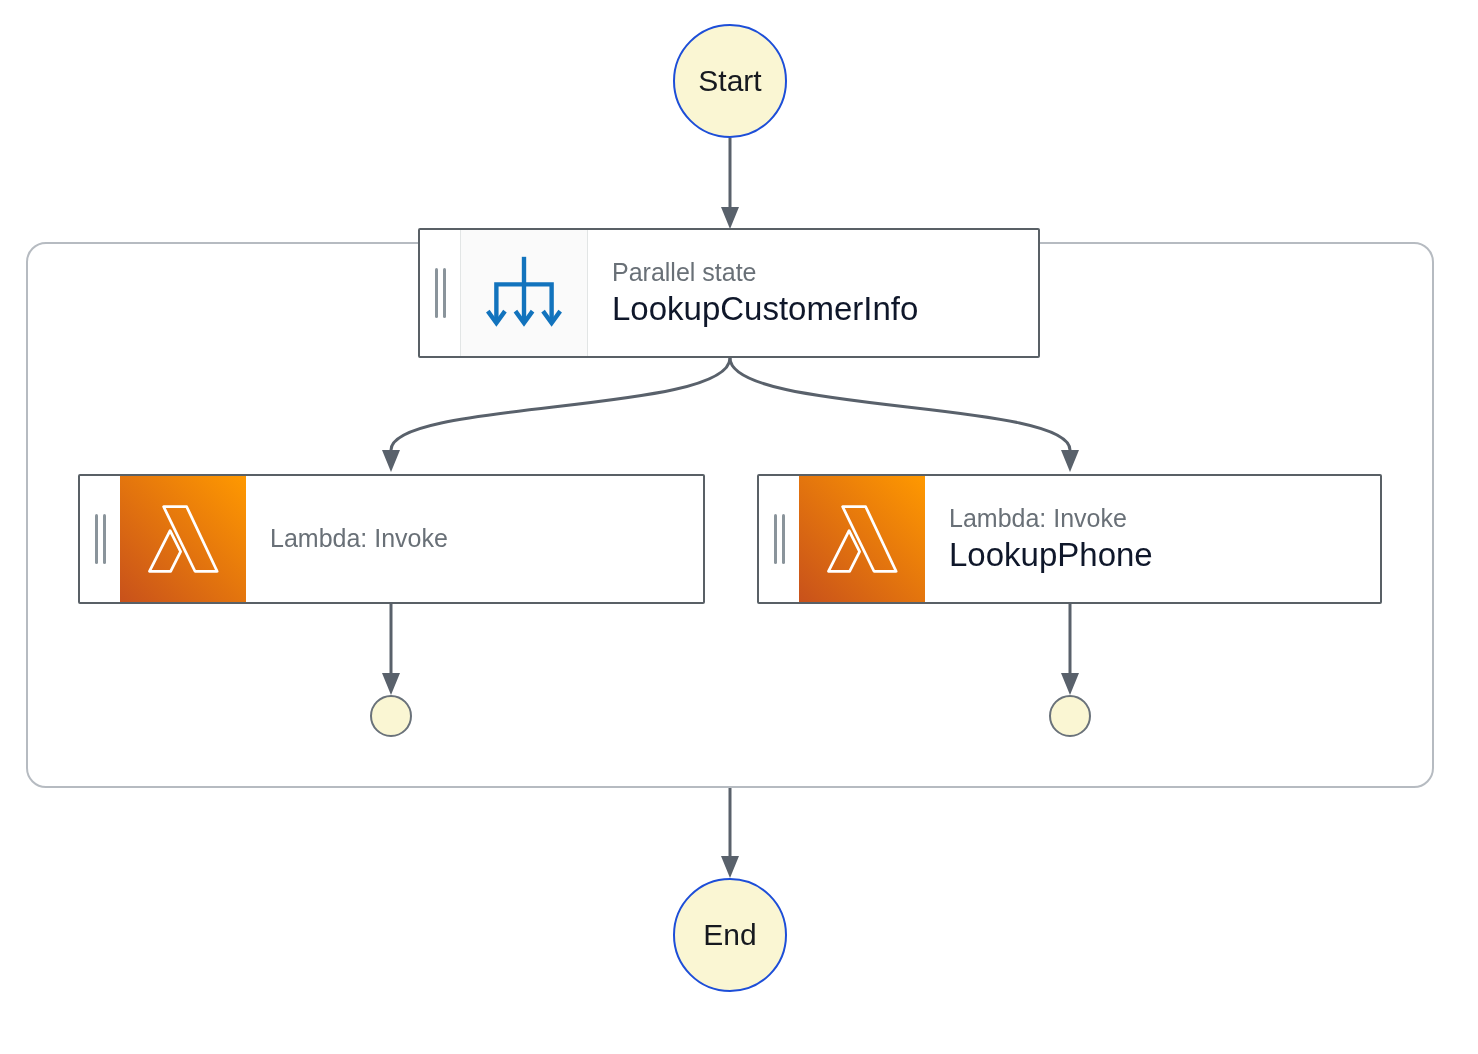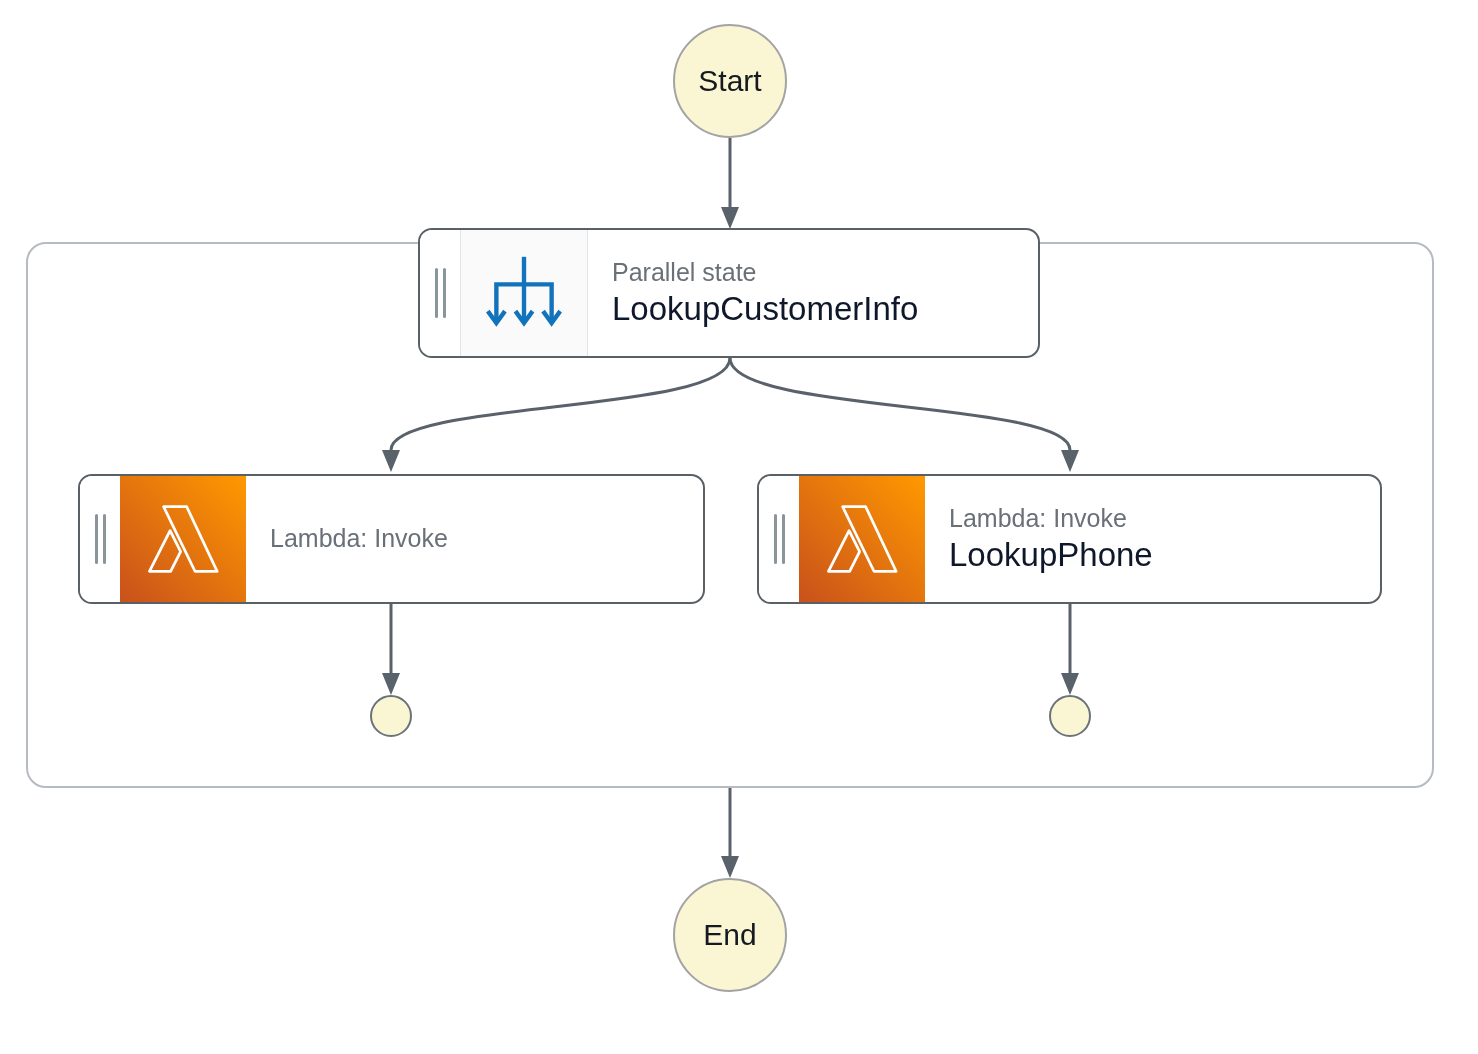--- a/index.html
+++ b/index.html
@@ -48,21 +48,21 @@
     stroke: none;
   }
 
   
   .state-box {
     position: absolute;
     display: flex;
     align-items: stretch;
     background: #ffffff;
     border: 2px solid #596066;
-    border-radius: 14px;
+    border-radius: 2px;
     box-sizing: border-box;
     height: 130px;
     z-index: 3;
     overflow: hidden;
     cursor: pointer;
   }
   .state-box.parallel { left: 418px; top: 228px; width: 622px; }
   .state-box.lambda-left { left: 78px; top: 474px; width: 627px; }
   .state-box.lambda-right { left: 757px; top: 474px; width: 625px; }
 
@@ -118,21 +118,21 @@
     color: #0f172a;
   }
 
   
   .big-circle {
     position: absolute;
     width: 114px;
     height: 114px;
     border-radius: 50%;
     background: #faf6d3;
-    border: 2px solid #a3a3a3;
+    border: 2px solid #1d4ed8;
     box-sizing: border-box;
     display: flex;
     align-items: center;
     justify-content: center;
     font-size: 30px;
     color: #16191f;
     z-index: 3;
   }
   .big-circle.start { left: 673px; top: 24px; }
   .big-circle.end { left: 673px; top: 878px; }

